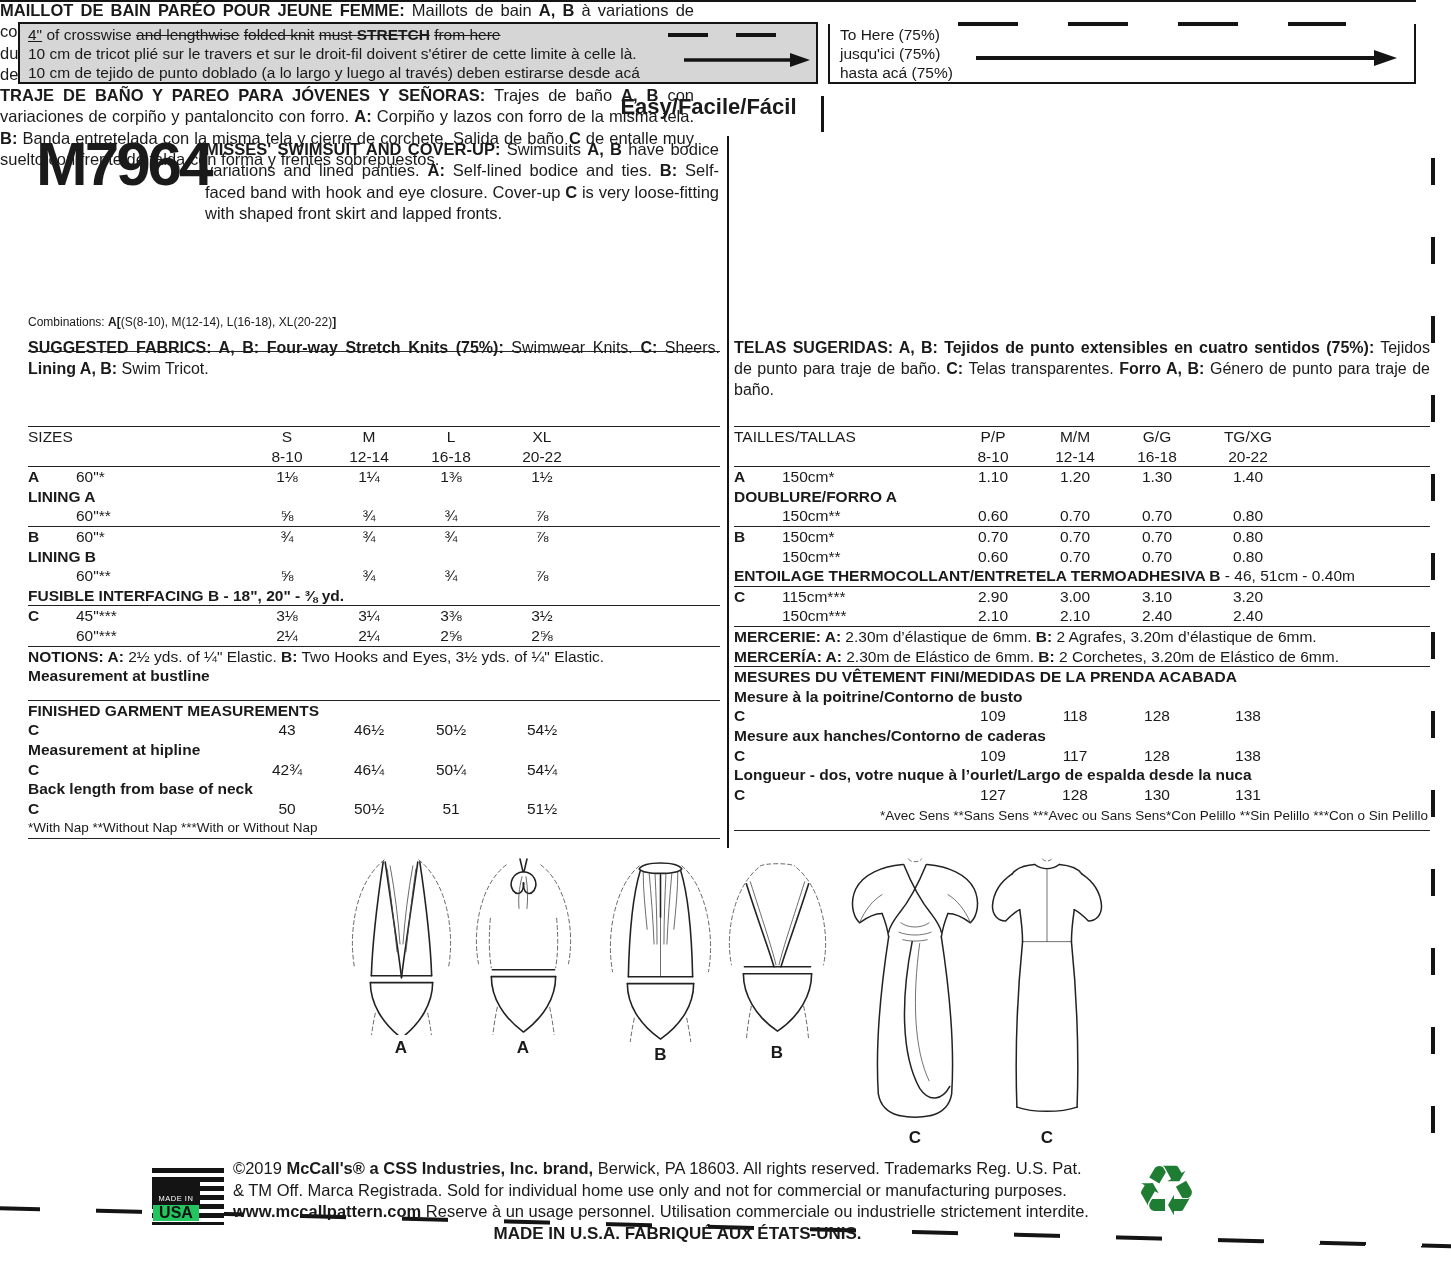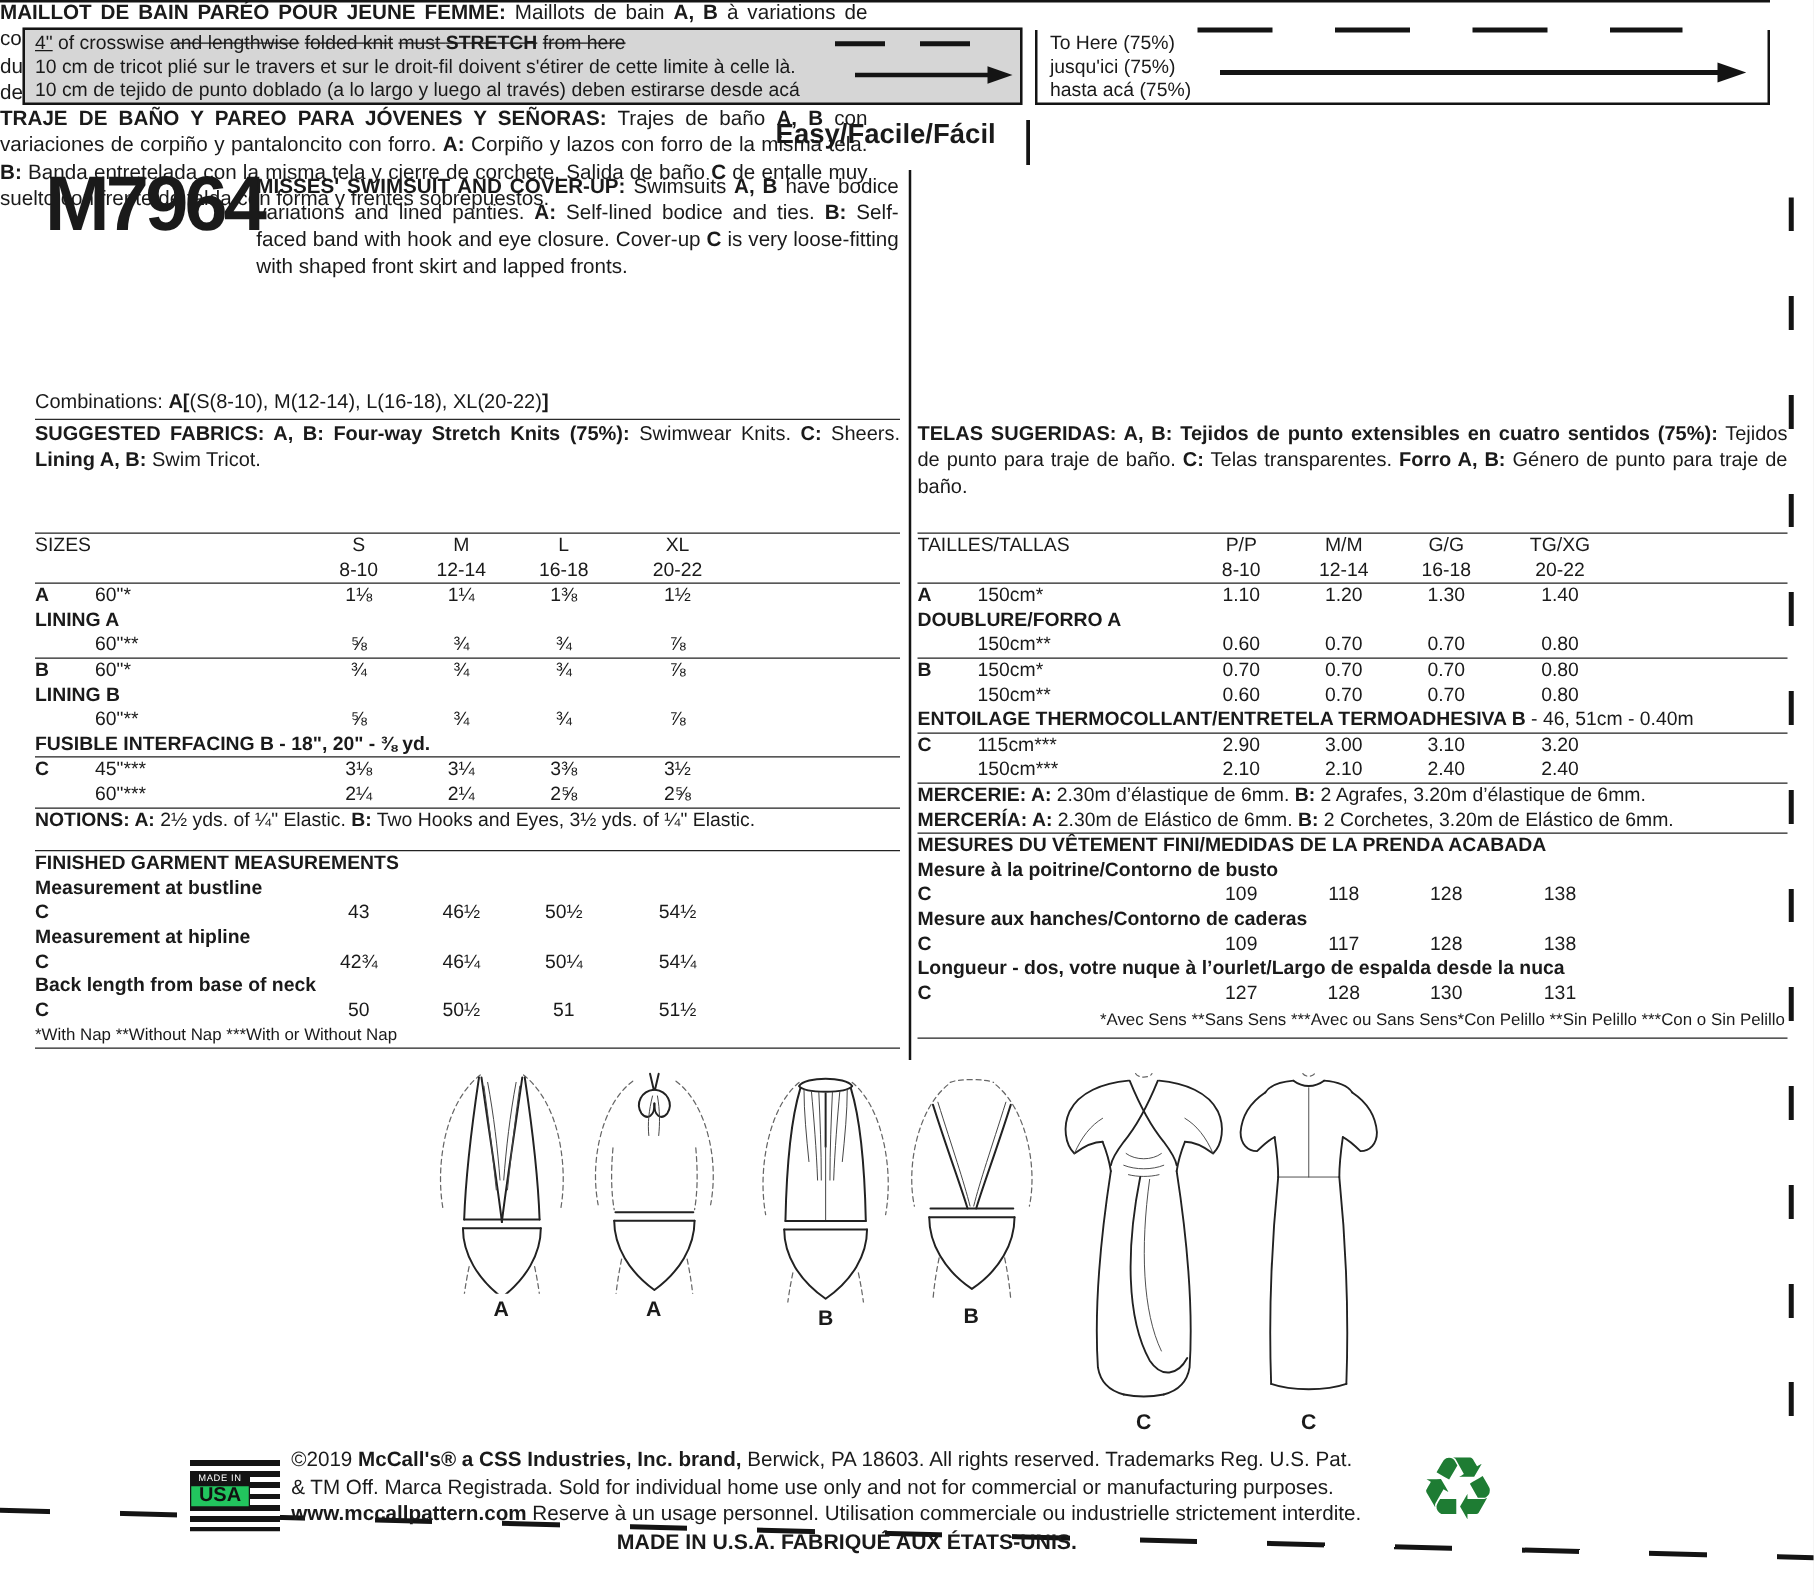--- a/index.html
+++ b/index.html
@@ -18,21 +18,21 @@
   .arrow-svg{position:absolute;}
   #tick-mid{position:absolute;left:821px;top:96px;width:3px;height:36px;background:#141414;}
   
   #difficulty{position:absolute;left:0;top:94px;width:1417px;text-align:center;font-size:22px;font-weight:bold;}
   #pattern-number{position:absolute;left:36px;top:128px;font-size:62px;font-weight:bold;letter-spacing:-3px;}
   
   .para{position:absolute;text-align:justify;font-size:16.5px;line-height:21.3px;}
   #desc-en{left:205px;top:139px;width:514px;}
   #desc-frwrap{left:735px;top:137px;width:694px;}
   
-  .combo{position:absolute;font-size:16px;line-height:20px;border-bottom:1.6px solid #2b2b2b;padding-bottom:3px;}
+  .combo{position:absolute;font-size:12px;line-height:20px;border-bottom:1.6px solid #2b2b2b;padding-bottom:19px;}
   #combos-left{left:28px;top:312px;width:692px;}
   #combos-right{left:734px;top:312px;width:696px;}
   .fabrics{position:absolute;font-size:16px;line-height:20.8px;text-align:justify;}
   #fabrics-left{left:28px;top:338px;width:692px;}
   #fabrics-right{left:734px;top:338px;width:696px;}
   
   #divider{position:absolute;left:727px;top:136px;width:2px;height:712px;background:#141414;}
   #cutmarks-right{position:absolute;left:1431px;top:158px;width:3.5px;height:1005px;
       background:repeating-linear-gradient(180deg,#141414 0 27px,transparent 27px 79px);}
   
@@ -59,21 +59,21 @@
   .gm path.th{stroke-width:0.8;stroke:#444;}
   .bd path{stroke:#666;stroke-width:1;fill:none;stroke-dasharray:4 3;stroke-linecap:round;}
   
   #cutline-bottom{position:absolute;left:-6px;top:1206px;width:1480px;height:3.5px;
       background:repeating-linear-gradient(90deg,#141414 0 46px,transparent 46px 102px);
       transform:rotate(1.5deg);transform-origin:left center;}
   #flag{position:absolute;left:152px;top:1168px;width:72px;height:57px;
       background:repeating-linear-gradient(180deg,#141414 0 4.5px,#ffffff 4.5px 9px);}
   #flag .panel{position:absolute;left:0;top:9px;width:48px;height:30px;background:#141414;color:#fff;
       text-align:center;line-height:1;}
-  #flag .min{font-size:7.5px;display:block;padding-top:2px;letter-spacing:.5px;}
+  #flag .min{font-size:7.5px;display:block;padding-top:18px;letter-spacing:.5px;}
   #flag .usa{font-size:16px;font-weight:bold;display:block;background:#22c55e;color:#111;margin:2px 1px 0 1px;}
   #footer-text{position:absolute;left:233px;top:1158px;width:880px;font-size:16.5px;line-height:21.6px;}
   #made-line{position:absolute;left:0;top:1224px;width:1355px;text-align:center;font-size:17px;font-weight:bold;}
   #recycle{position:absolute;left:1135px;top:1156px;font-size:70px;line-height:1;}
 </style>
 </head>
 <body>
 
 <div id="page">
 
@@ -194,25 +194,25 @@
       <div class="trow">
         <div class="tl ind"><span>60"***</span></div>
         <div class="tc">2¼</div>
         <div class="tc">2¼</div>
         <div class="tc">2⅝</div>
         <div class="tc">2⅝</div>
       </div>
       <div class="trow rule-t">
         <div class="tfull"><span class="b">NOTIONS: A:</span><span> 2½ yds. of ¼" Elastic. </span><span class="b">B:</span><span> Two Hooks and Eyes, 3½ yds. of ¼" Elastic.</span></div>
       </div>
+      <div class="trow">
+        <div class="tfull"><span class="b">Measurement at bustline</span></div>
+      </div>
       <div class="trow rule-t gap">
         <div class="tfull"><span class="b">FINISHED GARMENT MEASUREMENTS</span></div>
-      </div>
-      <div class="trow">
-        <div class="tfull"><span class="b">Measurement at bustline</span></div>
       </div>
       <div class="trow">
         <div class="tl"><span class="key">C</span><span></span></div>
         <div class="tc">43</div>
         <div class="tc">46½</div>
         <div class="tc">50½</div>
         <div class="tc">54½</div>
       </div>
       <div class="trow">
         <div class="tfull"><span class="b">Measurement at hipline</span></div>

